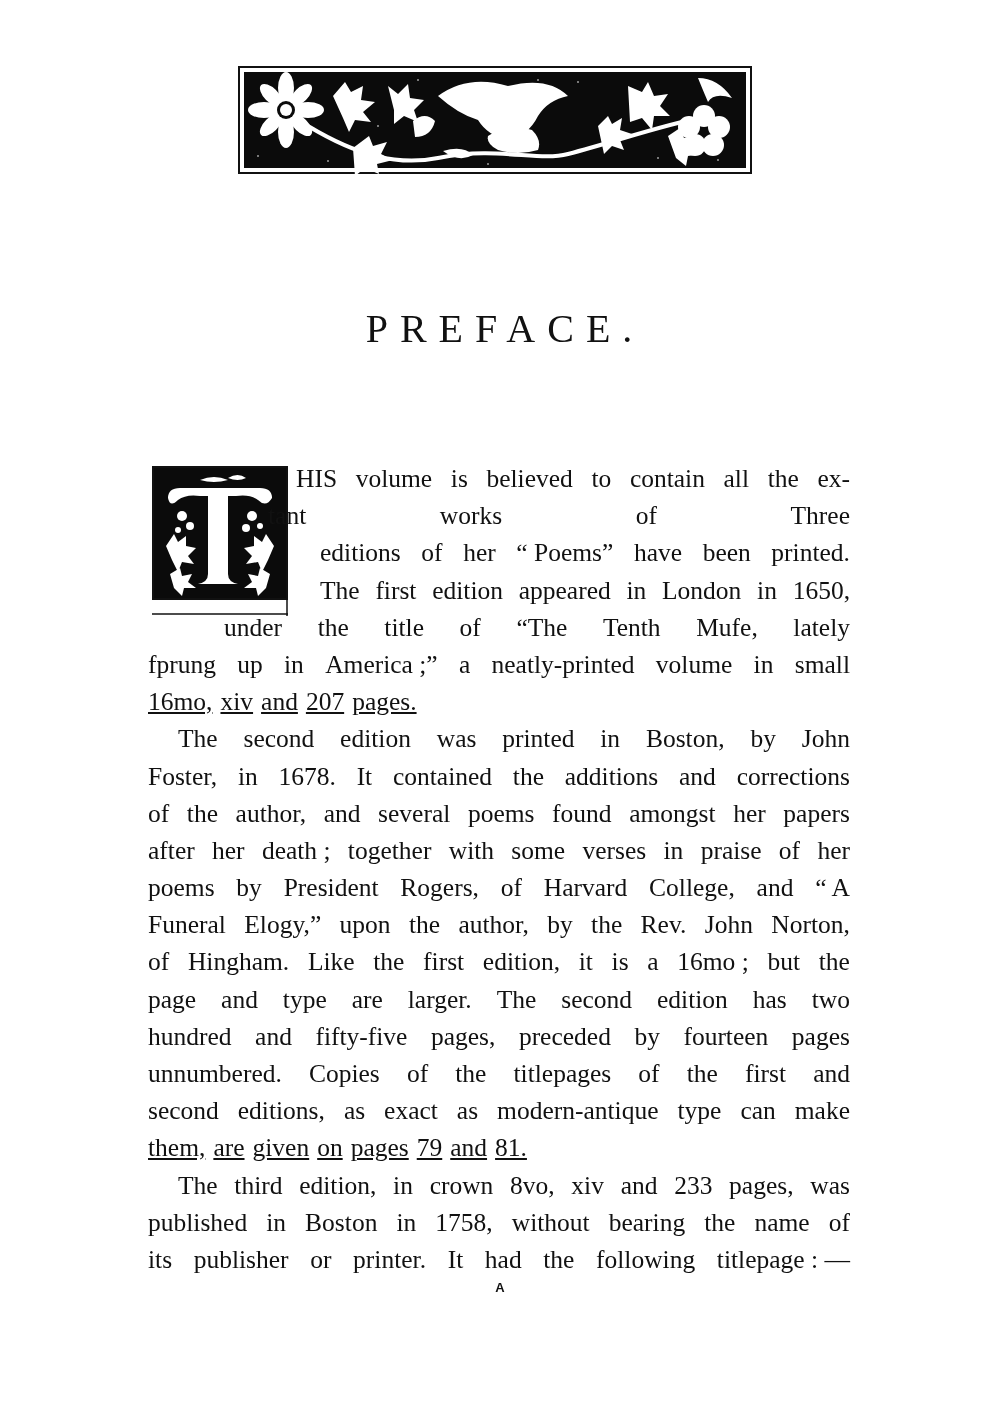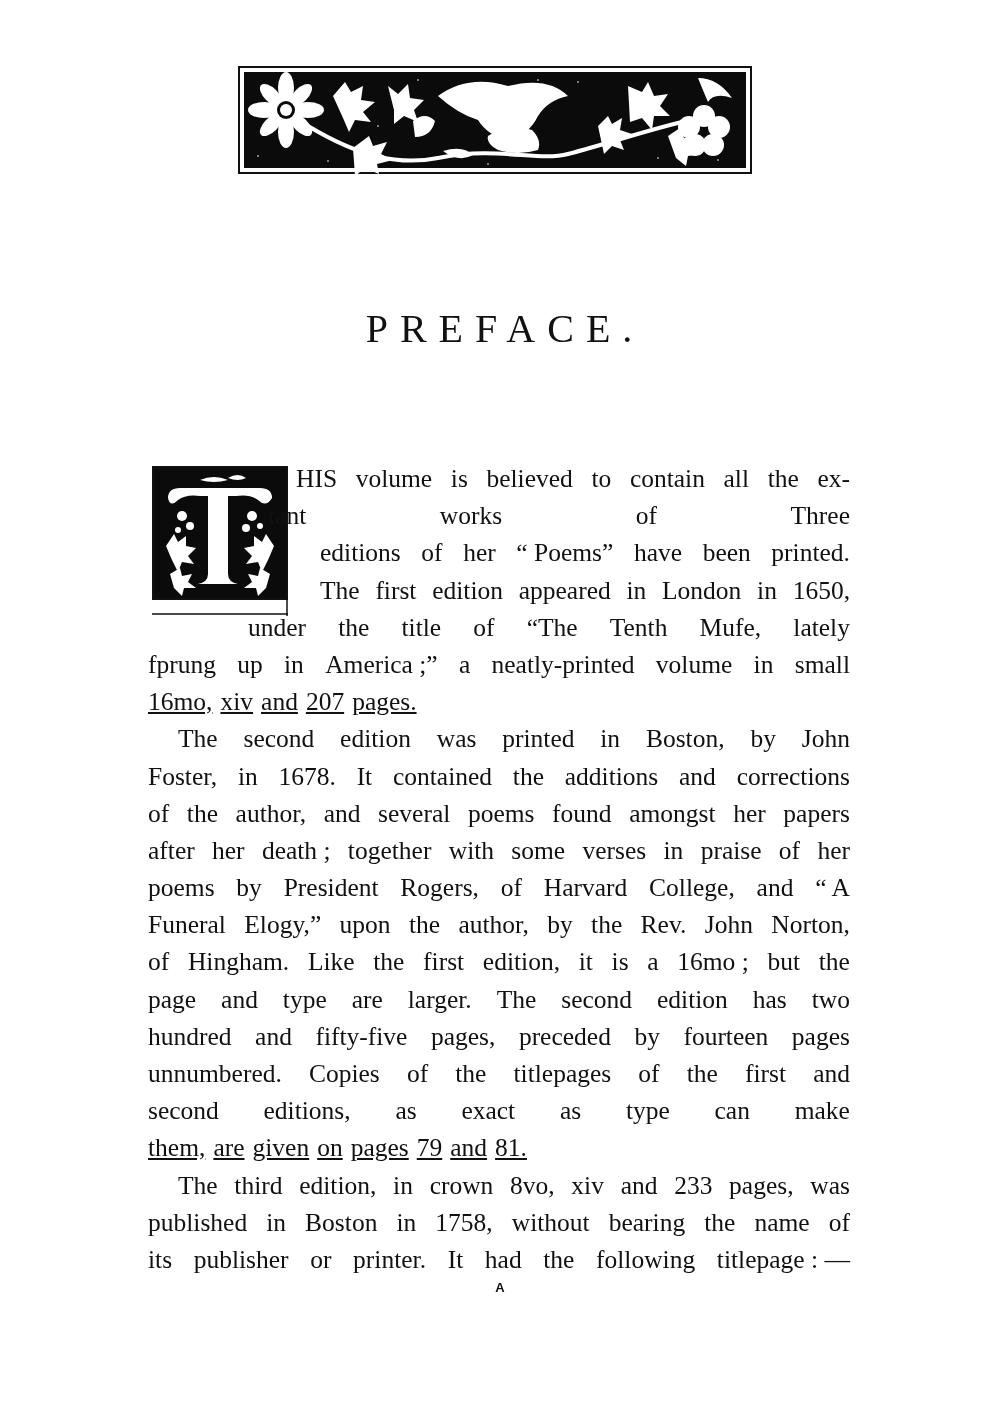--- a/index.html
+++ b/index.html
@@ -149,21 +149,21 @@
     <div class="line dc" style="margin-left:172px">
       <span class="w">The</span>
       <span class="w">first</span>
       <span class="w">edition</span>
       <span class="w">appeared</span>
       <span class="w">in</span>
       <span class="w">London</span>
       <span class="w">in</span>
       <span class="w">1650,</span>
     </div>
-    <div class="line dc" style="margin-left:100px">
+    <div class="line dc" style="margin-left:76px">
       <span class="w">under</span>
       <span class="w">the</span>
       <span class="w">title</span>
       <span class="w">of</span>
       <span class="w">“The</span>
       <span class="w">Tenth</span>
       <span class="w">Mufe,</span>
       <span class="w">lately</span>
     </div>
     <div class="line">
@@ -301,20 +301,21 @@
       <span class="w">the</span>
       <span class="w">first</span>
       <span class="w">and</span>
     </div>
     <div class="line">
       <span class="w">second</span>
       <span class="w">editions,</span>
       <span class="w">as</span>
       <span class="w">exact</span>
       <span class="w">as</span>
+      <span class="w">modern-antique</span>
       <span class="w">type</span>
       <span class="w">can</span>
       <span class="w">make</span>
     </div>
     <div class="line last">
       <span class="w">them,</span>
       <span class="w">are</span>
       <span class="w">given</span>
       <span class="w">on</span>
       <span class="w">pages</span>

